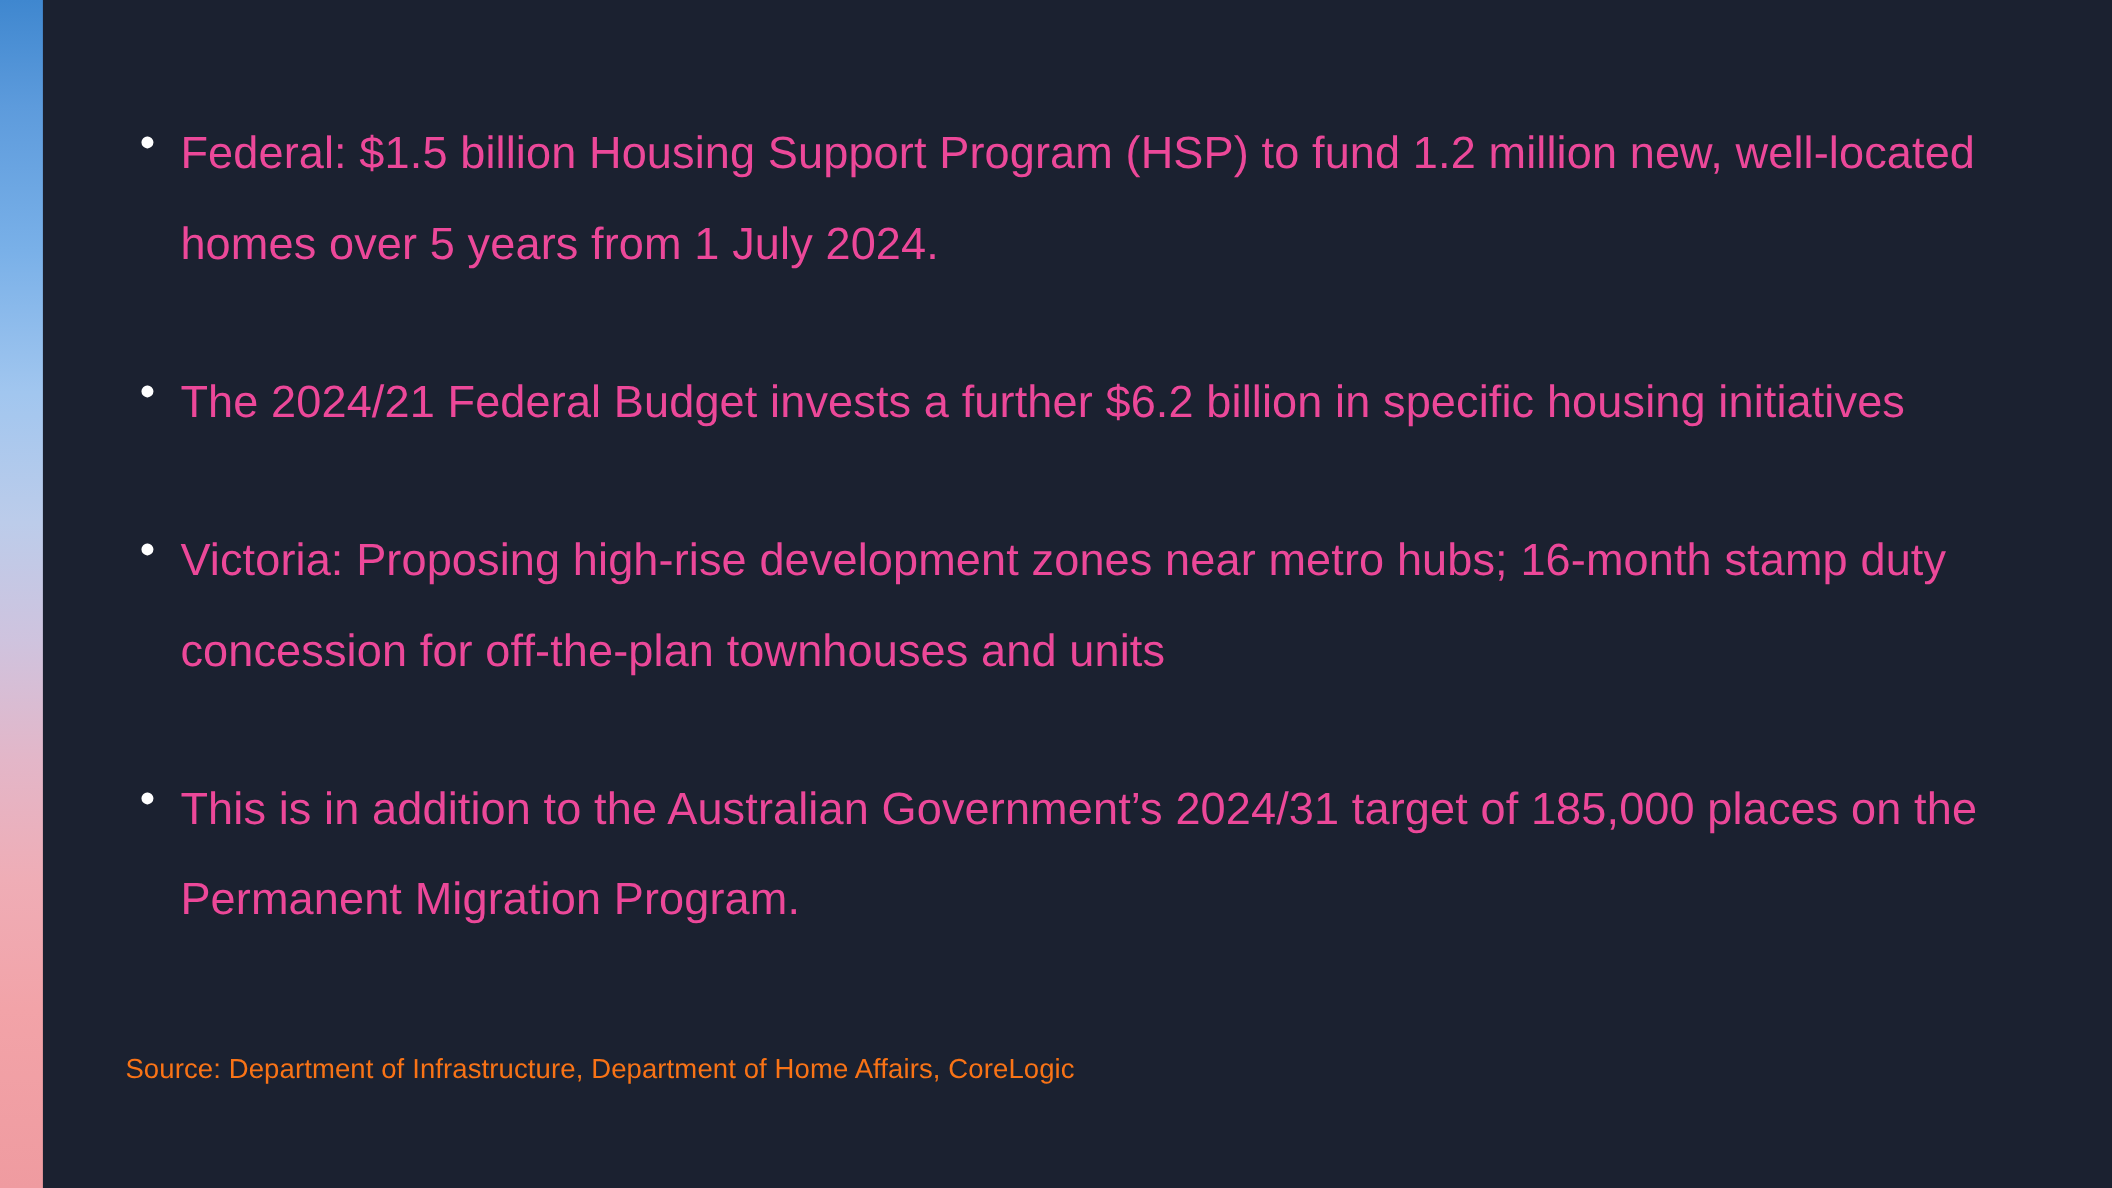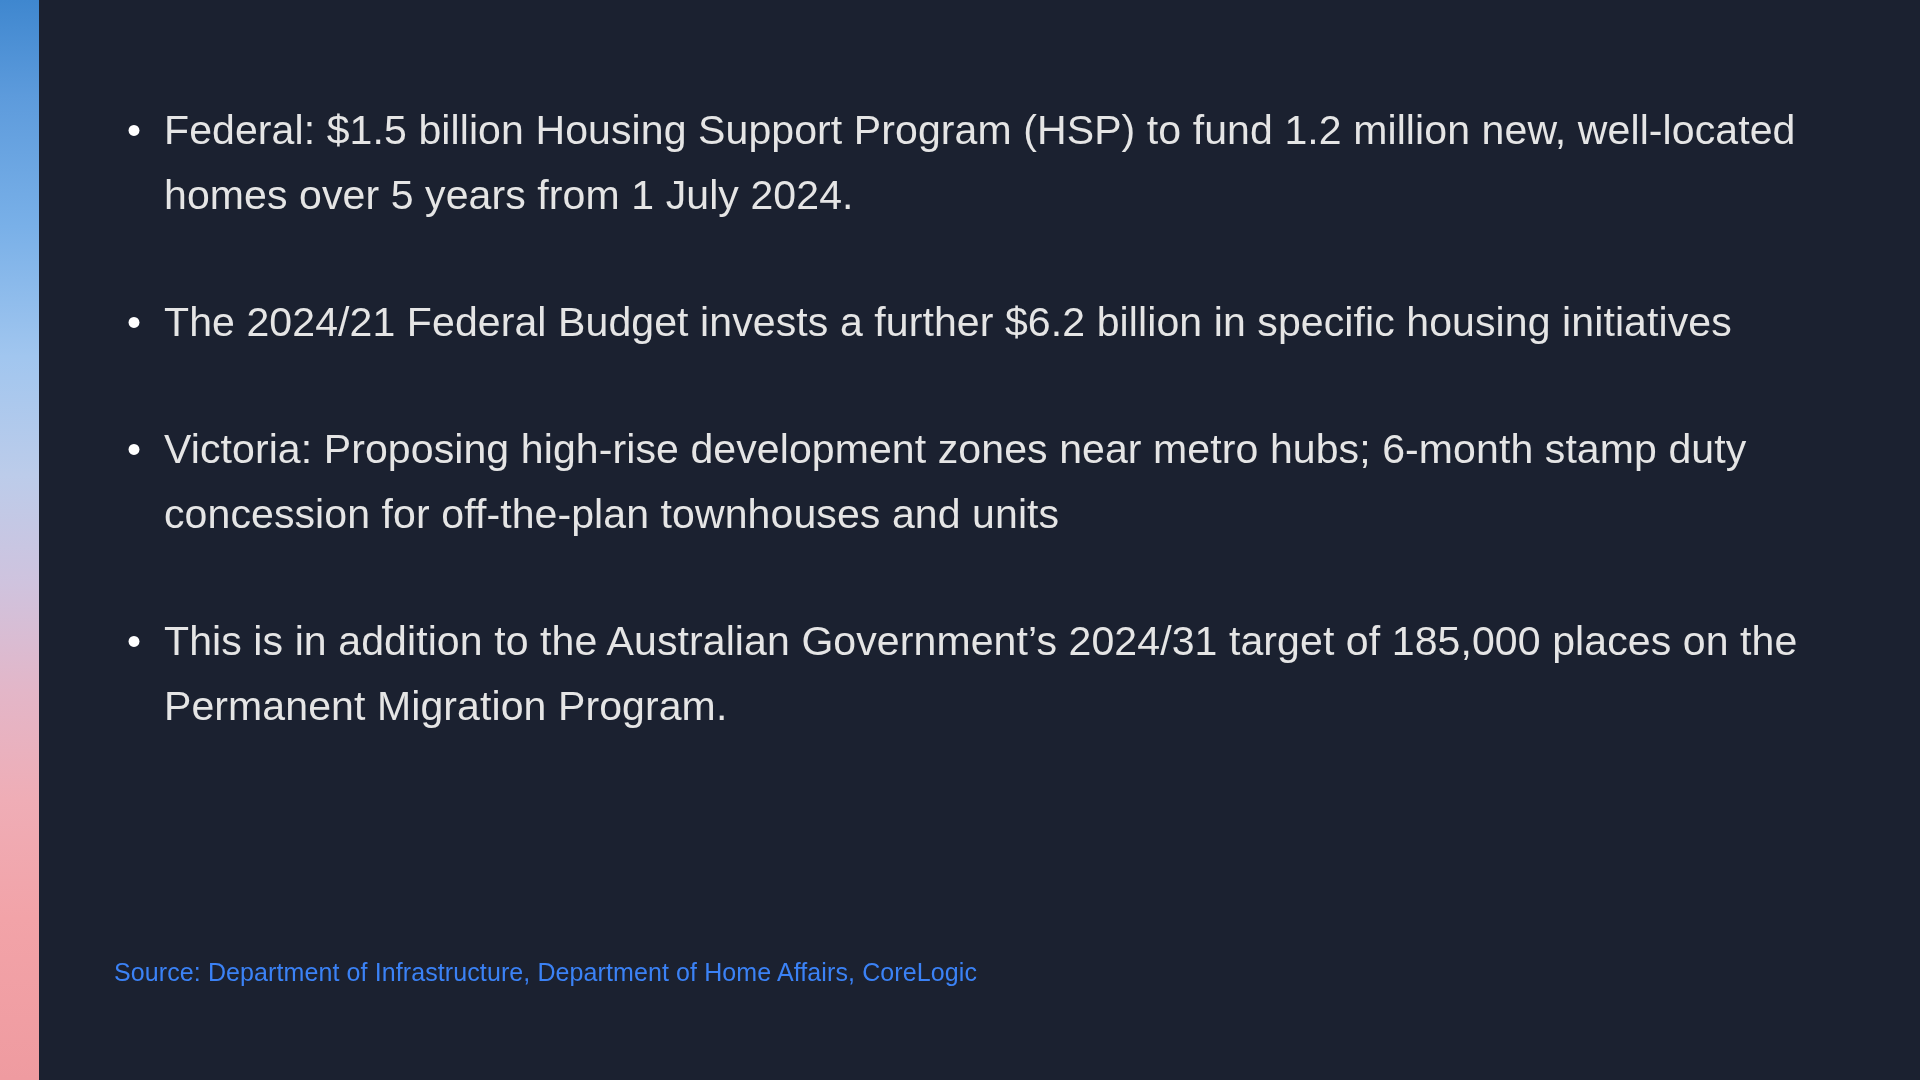--- a/index.html
+++ b/index.html
@@ -79,33 +79,33 @@
     font-size: 40px;
     line-height: 65px;
     text-align: left;
     padding-left: 13px;
     box-sizing: border-box;
     user-select: none;
   }
 
   .bullet-text {
     flex: 1 1 auto;
-    color: #e5e5e5;
+    color: #ec4899;
     font-size: 41px;
-    line-height: 65px;
+    line-height: 82px;
     font-weight: 400;
     letter-spacing: 0.1px;
     white-space: pre-line;
   }
 
   #source-note {
     position: absolute;
     left: 75px;
     top: 955px;
-    color: #3b82f6;
+    color: #f97316;
     font-size: 25px;
     line-height: 34px;
     font-weight: 400;
     letter-spacing: 0.1px;
     white-space: nowrap;
   }
 </style>
 </head>
 <body>
 
@@ -122,21 +122,21 @@
         <span class="bullet-text">Federal: $1.5 billion Housing Support Program (HSP) to fund 1.2 million new, well-located homes over 5 years from 1 July 2024.</span>
       </li>
 
       <li class="bullet-item">
         <span class="bullet-marker">•</span>
         <span class="bullet-text">The 2024/21 Federal Budget invests a further $6.2 billion in specific housing initiatives</span>
       </li>
 
       <li class="bullet-item">
         <span class="bullet-marker">•</span>
-        <span class="bullet-text">Victoria: Proposing high-rise development zones near metro hubs; 6-month stamp duty concession for off-the-plan townhouses and units</span>
+        <span class="bullet-text">Victoria: Proposing high-rise development zones near metro hubs; 16-month stamp duty concession for off-the-plan townhouses and units</span>
       </li>
 
       <li class="bullet-item">
         <span class="bullet-marker">•</span>
         <span class="bullet-text">This is in addition to the Australian Government’s 2024/31 target of 185,000 places on the Permanent Migration Program.</span>
       </li>
 
     </ul>
 
     <div id="source-note">Source: Department of Infrastructure, Department of Home Affairs, CoreLogic</div>

